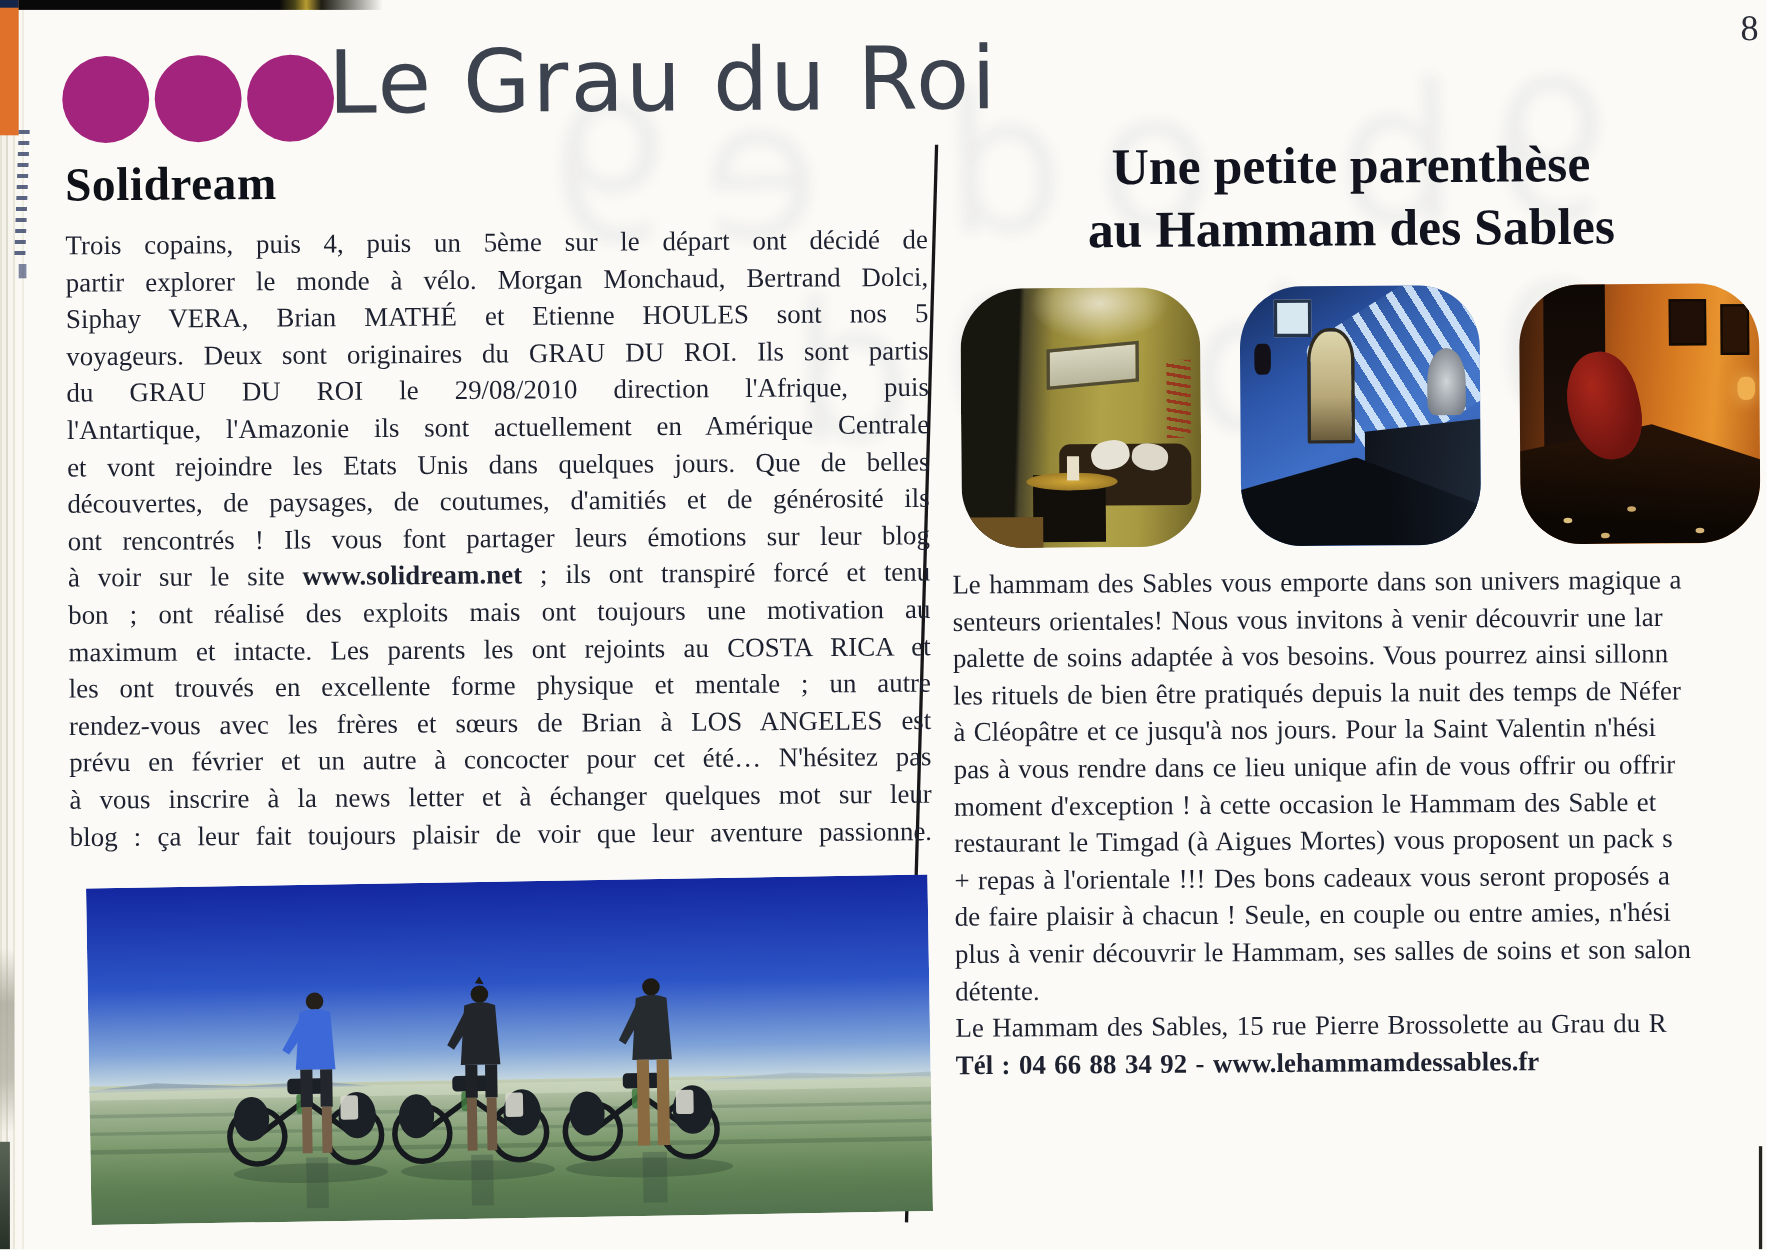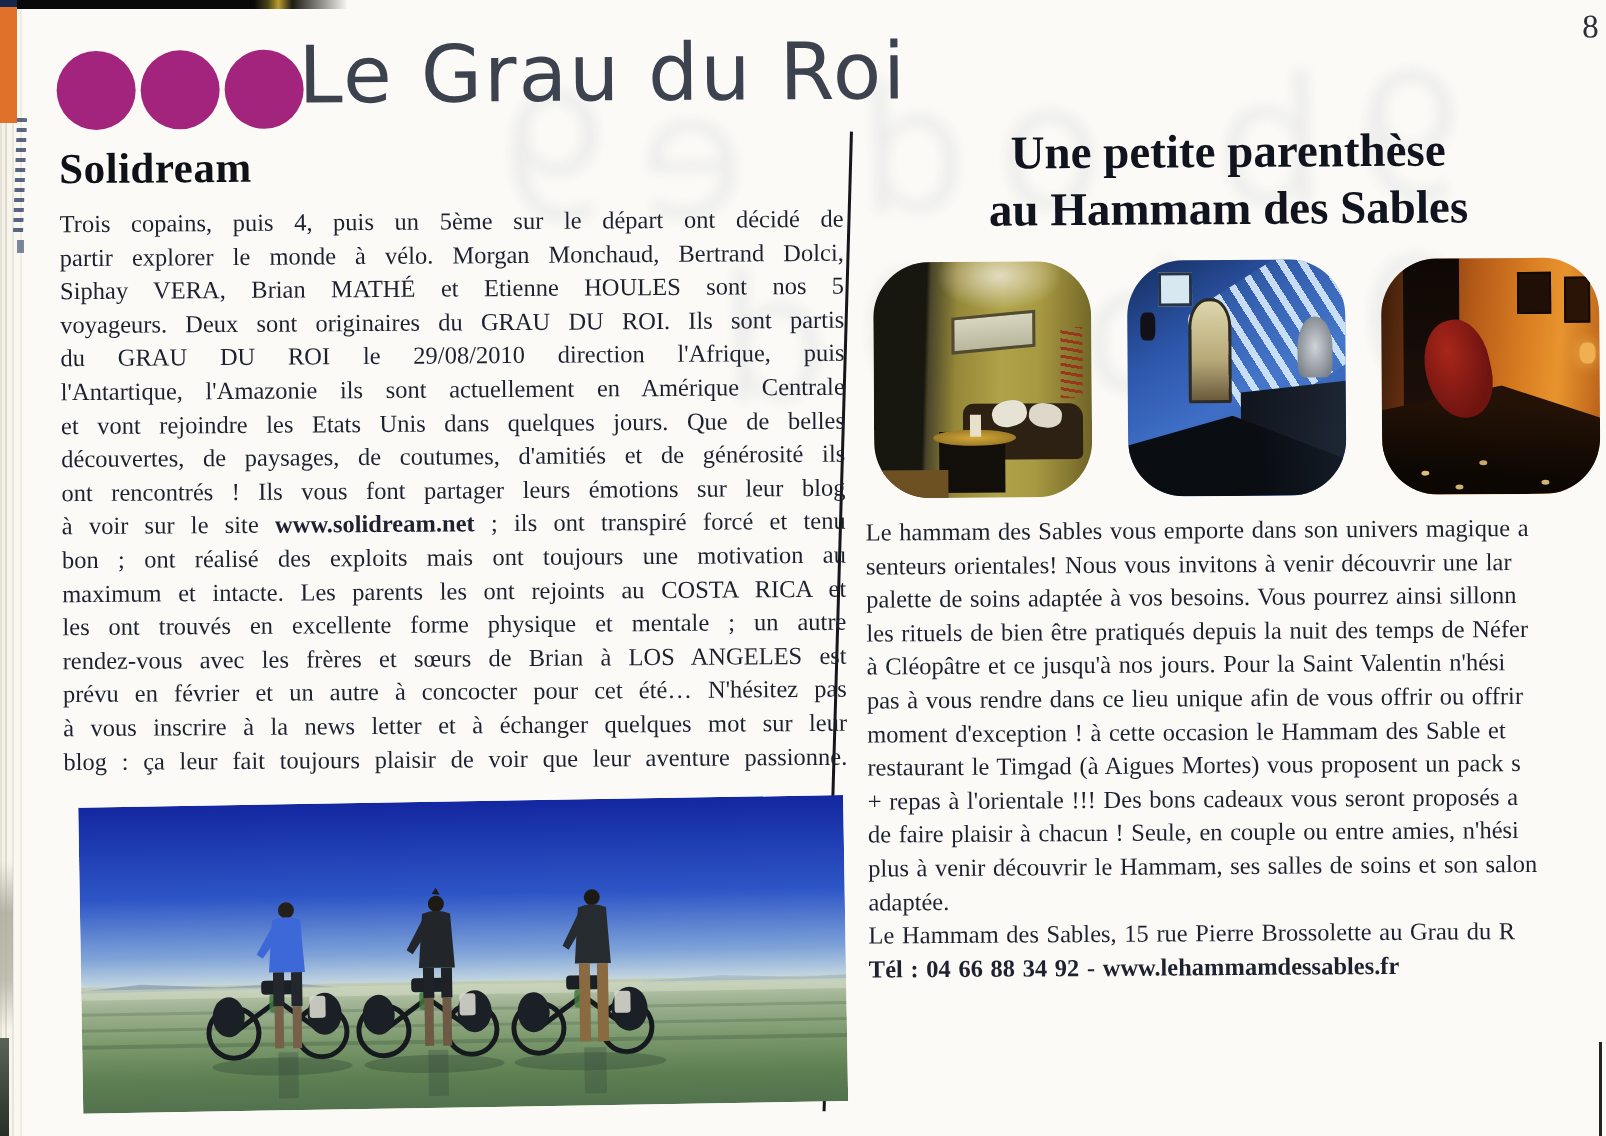--- a/index.html
+++ b/index.html
@@ -298,19 +298,19 @@
           <div class="tline"><span>senteurs orientales! Nous vous invitons à venir découvrir une lar</span></div>
           <div class="tline"><span>palette de soins adaptée à vos besoins. Vous pourrez ainsi sillonn</span></div>
           <div class="tline"><span>les rituels de bien être pratiqués depuis la nuit des temps de Néfer</span></div>
           <div class="tline"><span>à Cléopâtre et ce jusqu'à nos jours. Pour la Saint Valentin n'hési</span></div>
           <div class="tline"><span>pas à vous rendre dans ce lieu unique afin de vous offrir ou offrir</span></div>
           <div class="tline"><span>moment d'exception ! à cette occasion le Hammam des Sable et</span></div>
           <div class="tline"><span>restaurant le Timgad (à Aigues Mortes) vous proposent un pack s</span></div>
           <div class="tline"><span>+ repas à l'orientale !!!  Des bons cadeaux vous seront proposés a</span></div>
           <div class="tline"><span>de faire plaisir à chacun ! Seule, en couple ou entre amies, n'hési</span></div>
           <div class="tline"><span>plus à venir découvrir le Hammam, ses salles de soins et son salon</span></div>
-          <div class="tline"><span>adaptée.</span></div>
+          <div class="tline"><span>détente.</span></div>
           <div class="tline"><span>Le Hammam des Sables, 15 rue Pierre Brossolette au Grau du R</span></div>
           <div class="tline"><span class="b">Tél : 04 66 88 34 92 - www.lehammamdessables.fr</span></div>
         </div>
     </div>
   </div>
 </div>
 
 </body></html>

